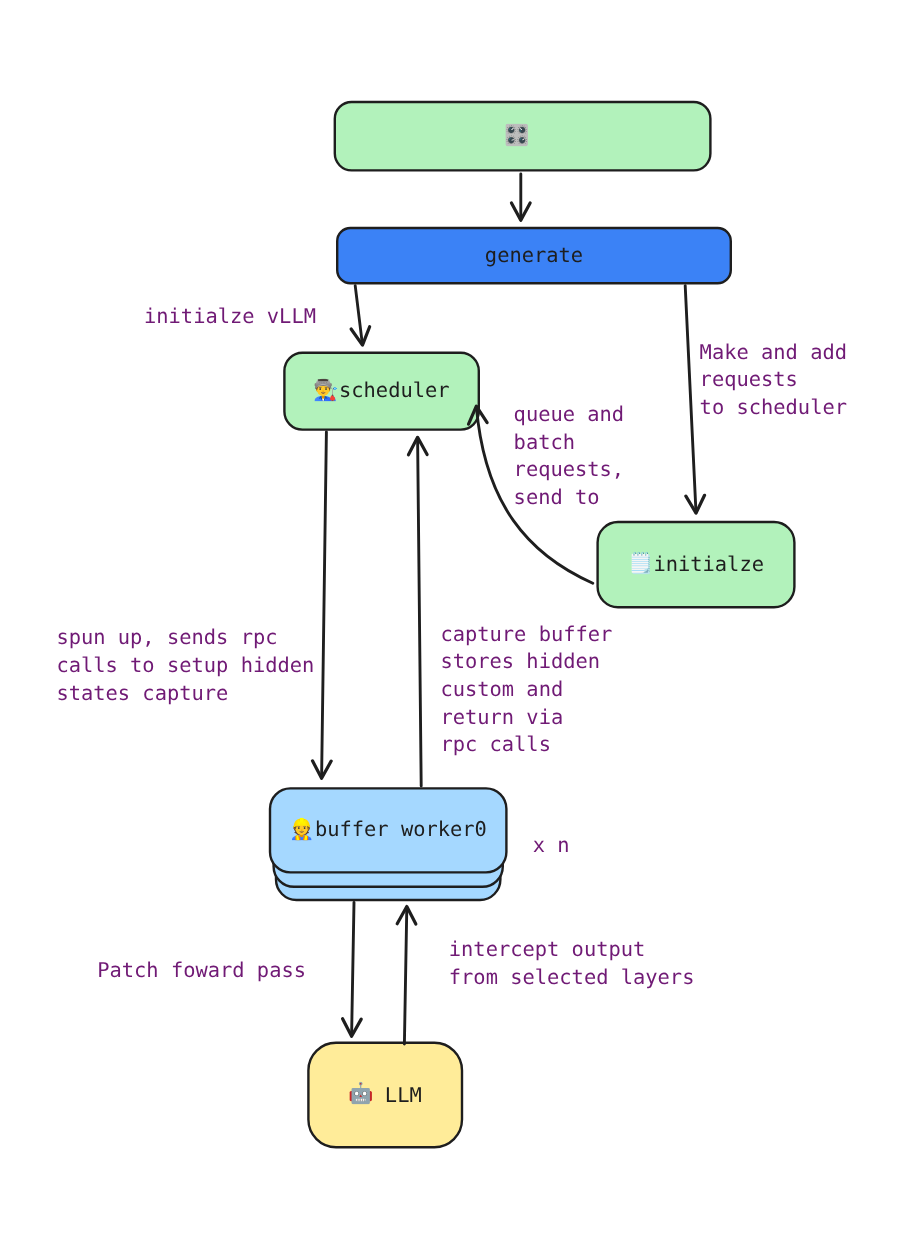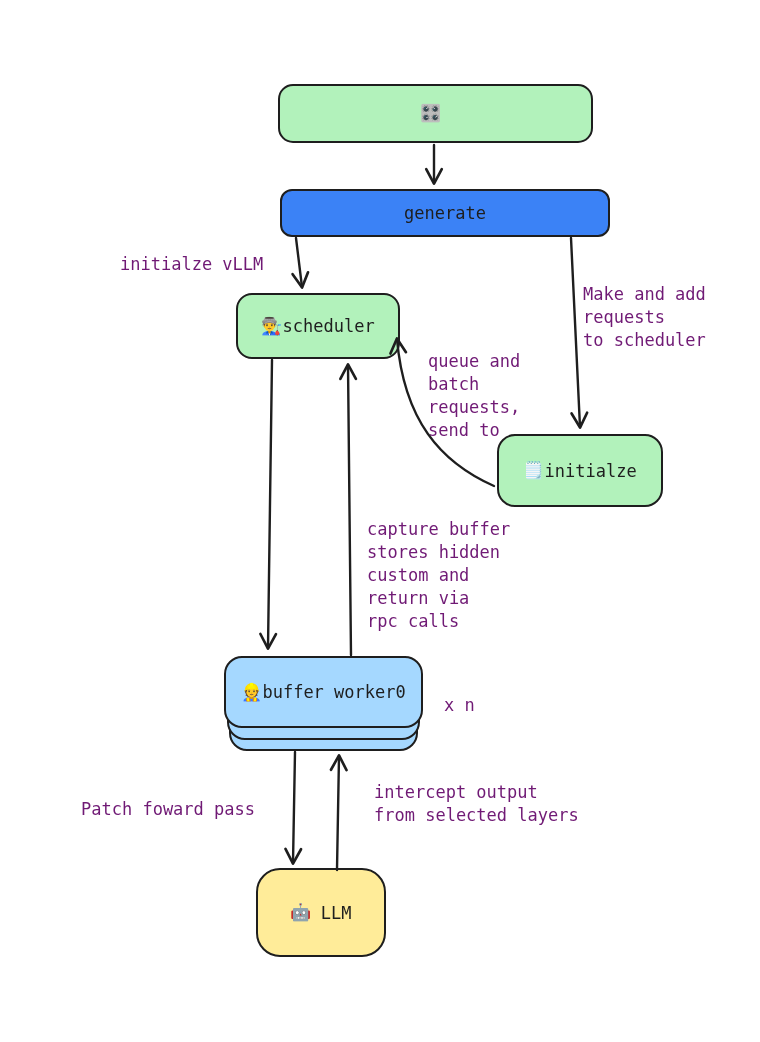--- a/index.html
+++ b/index.html
@@ -33,21 +33,21 @@
   #n-generator{left:278px;top:84px;width:315px;height:59px;border-radius:15px;z-index:3;}
   #n-generate{left:280px;top:189px;width:330px;height:48px;border-radius:12px;z-index:3;}
   #n-executor{left:236px;top:293px;width:164px;height:66px;border-radius:16px;z-index:3;}
   #n-scheduler{left:497px;top:434px;width:166px;height:73px;border-radius:18px;z-index:3;}
   #n-worker{left:224px;top:656px;width:199px;height:72px;border-radius:18px;z-index:3;}
   #n-worker-l2{left:227px;top:668px;width:193px;height:72px;border-radius:18px;z-index:2;}
   #n-worker-l3{left:229px;top:680px;width:189px;height:71px;border-radius:18px;z-index:1;}
   #n-llm{left:256px;top:868px;width:130px;height:89px;border-radius:24px;z-index:3;}
   #ann-initialize{left:120px;top:253px;}
   #ann-make{left:583px;top:283px;}
-  #ann-queue{left:428px;top:350px;}
+  #ann-queue{left:428px;top:335px;}
   #ann-spun{left:47px;top:521px;}
   #ann-capture{left:367px;top:518px;}
   #ann-xn{left:444px;top:694px;}
   #ann-patch{left:81px;top:798px;}
   #ann-intercept{left:374px;top:781px;}
   #arrow-layer{position:absolute;left:0;top:0;z-index:5;pointer-events:none;}
 </style>
 </head>
 <body>
 
@@ -84,20 +84,23 @@
   </div>
 
   <div class="ann" id="ann-initialize">initialze vLLM</div>
   <div class="ann" id="ann-make">Make and add
 requests
 to scheduler</div>
   <div class="ann" id="ann-queue">queue and
 batch
 requests,
 send to</div>
+  <div class="ann" id="ann-spun">spun up, sends rpc
+calls to setup hidden
+states capture</div>
   <div class="ann" id="ann-capture">capture buffer
 stores hidden
 custom and
 return via
 rpc calls</div>
   <div class="ann" id="ann-xn">x n</div>
   <div class="ann" id="ann-intercept">intercept output
 from selected layers</div>
   <div class="ann" id="ann-patch">Patch foward pass</div>
 

